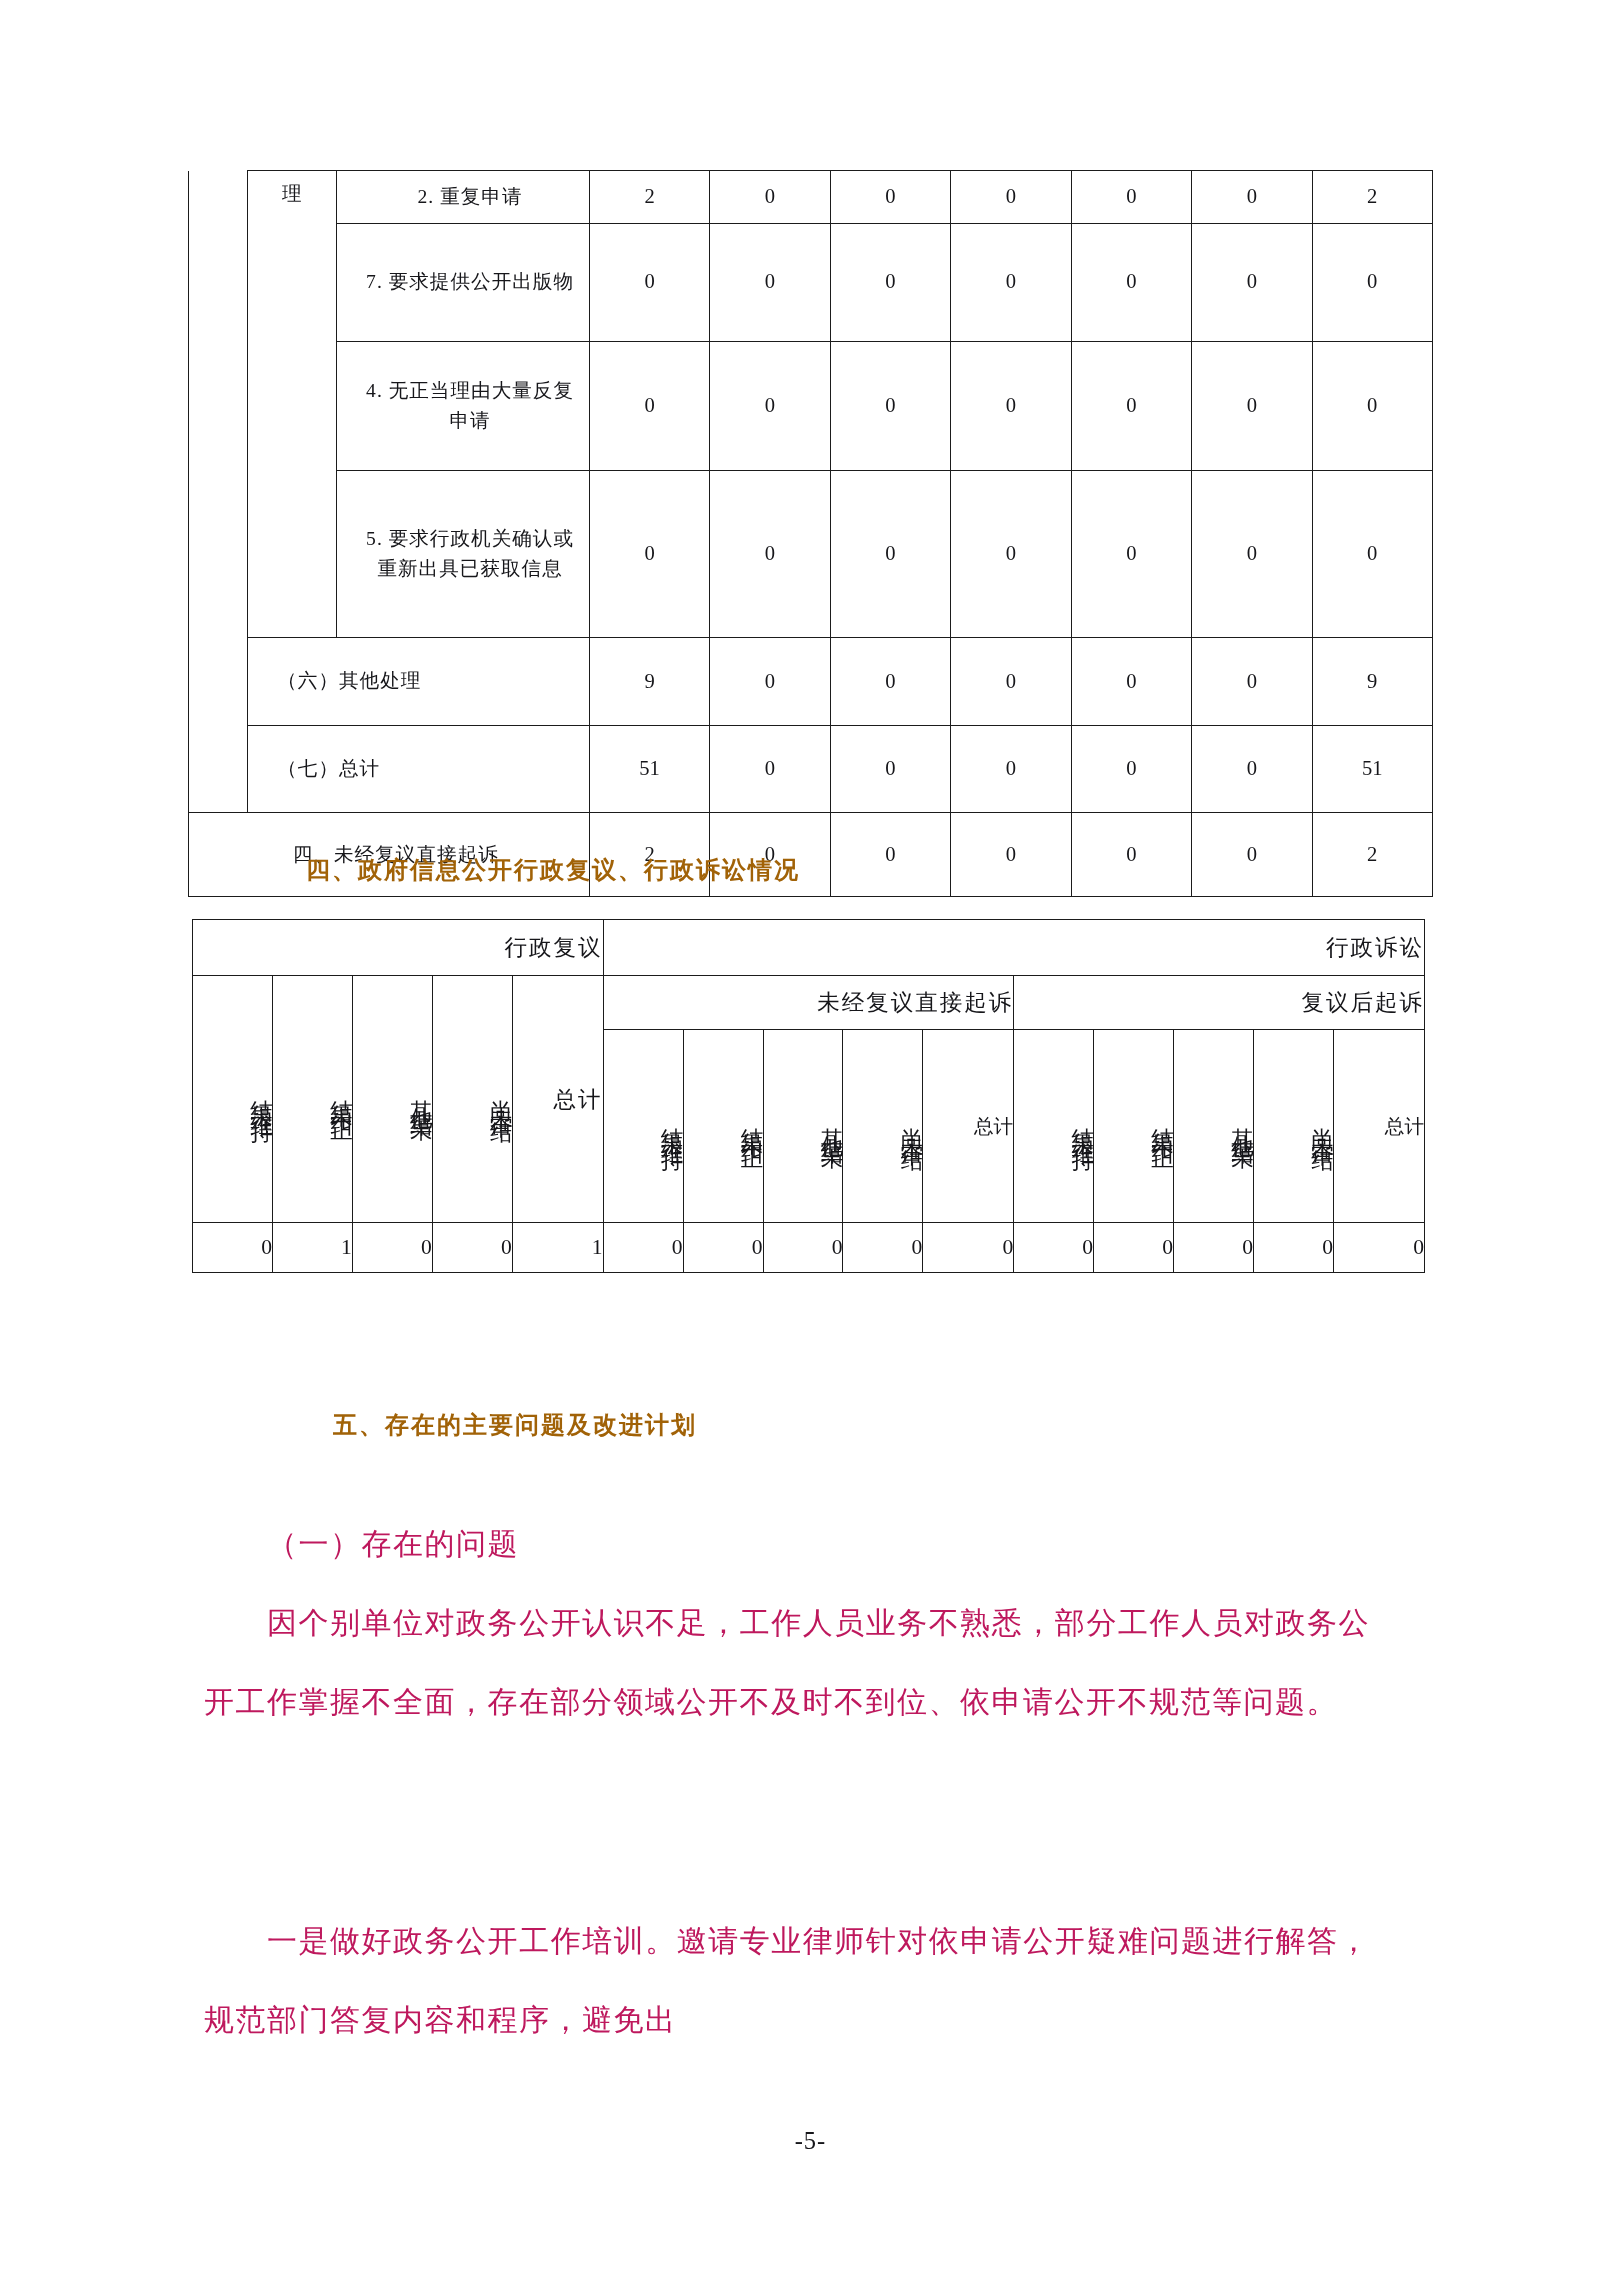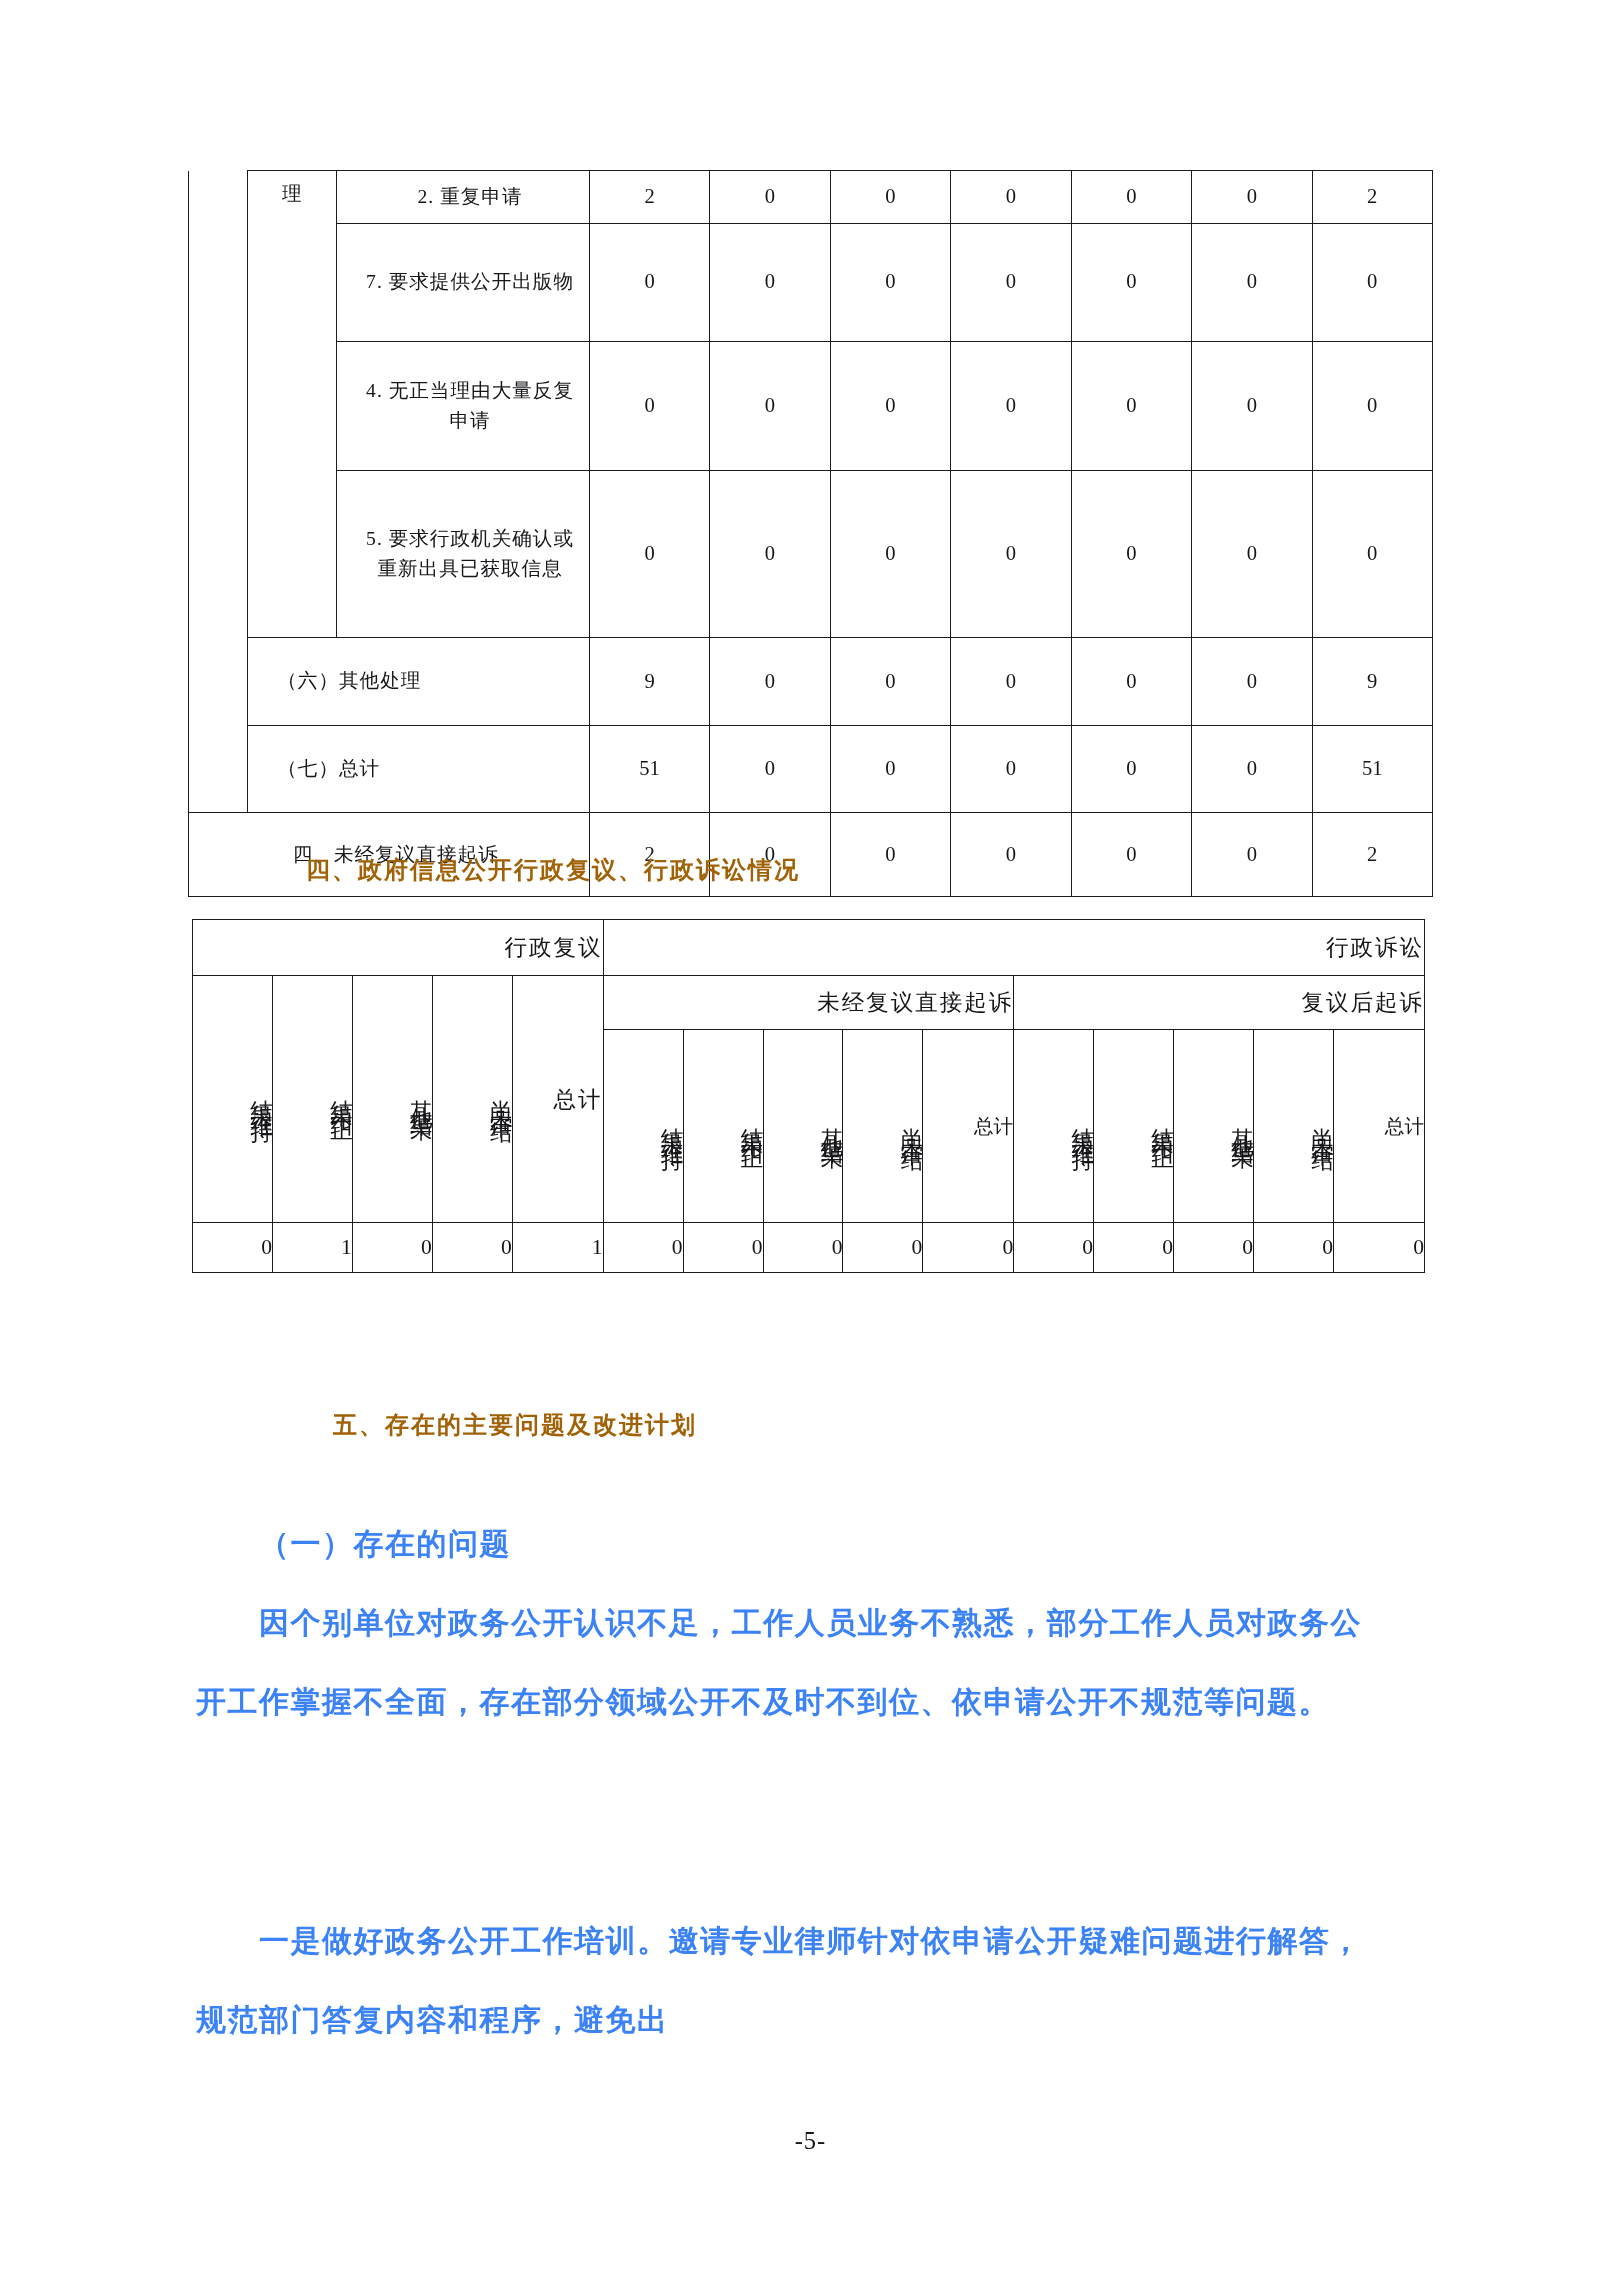--- a/index.html
+++ b/index.html
@@ -124,26 +124,25 @@
     font-size: 21.6px;
   }
 
   
   .para {
     position: absolute;
     font-family: "Liberation Serif", "DejaVu Serif", serif;
     font-size: 30px;
     line-height: 79px;
     letter-spacing: 1.5px;
-    color: #3b82f6;
+    color: #be185d;
     width: 1166px;
-    left: 196px;
+    left: 204px;
     text-align: justify;
     text-justify: inter-ideograph;
-    font-weight: bold;
   }
   .para .indent { display: inline-block; width: 63px; }
 
   #para-1-title { top: 1504px; }
   #para-1-body  { top: 1583px; }
   #para-2-title { top: 1821px; }
   #para-2-body  { top: 1901px; }
 
   
   #page-number {

